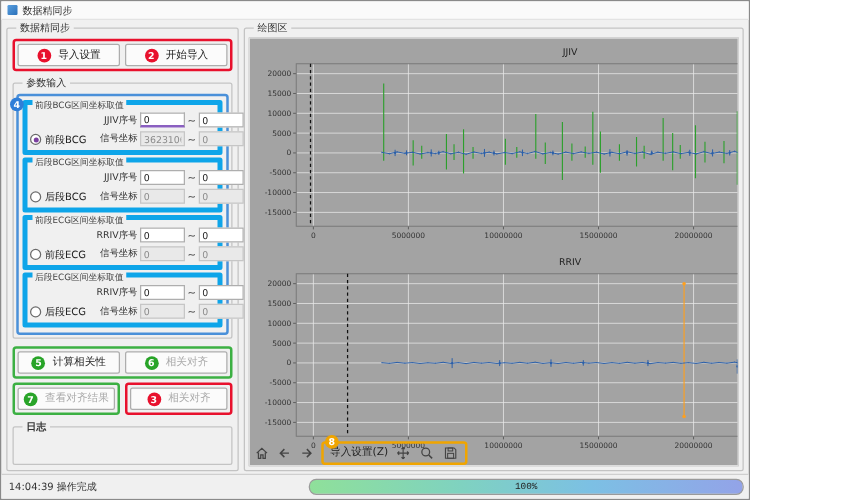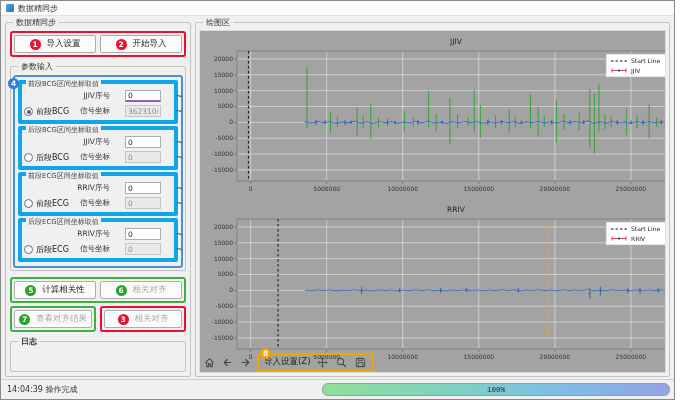--- a/index.html
+++ b/index.html
@@ -1,18 +1,18 @@
 <!DOCTYPE html>
 <html><head>
 <meta charset="utf-8">
 <style>
   * { box-sizing: border-box; margin: 0; padding: 0; }
   html,body { width: 692px; height: 400px; }
   body { font-family: "DejaVu Sans", sans-serif; font-size: 9px; color: #222; background:#fff; }
-  .window { width: 675px; height: 400px; background: #f0f0f0; border: 1px solid #8a8a8a; display: flex; flex-direction: column; overflow: hidden; }
+  .window { width: 600px; height: 400px; background: #f0f0f0; border: 1px solid #8a8a8a; display: flex; flex-direction: column; overflow: hidden; }
 
   
   .titlebar { height: 15px; background: #fafafa; border-bottom: 1px solid #e3e3e3; display: flex; align-items: center; gap: 4px; padding: 0 5px; flex: 0 0 auto; }
   .app-icon { width: 8px; height: 8px; border-radius: 1px; background: linear-gradient(135deg,#5aa0e0,#2a70b9); }
   .win-title { font-size: 8px; color: #333; }
 
   .main { flex: 1 1 auto; display: flex; gap: 4px; padding: 6px 4px 2px 4px; min-height: 0; }
 
   .groupbox { border: 1px solid #c3c3c3; border-radius: 2px; position: relative; background: #f0f0f0; }
   .gb-label { position: absolute; top: -6px; left: 7px; background: #f0f0f0; padding: 0 3px; font-size: 8px; color: #333; white-space: nowrap; }
@@ -40,21 +40,21 @@
 
   .param-group { margin-top: 9px; padding: 8px 2px 2px 2px; }
   .blue-wrap { position: relative; }
   .blue-wrap > .badge { position: absolute; left: -7px; top: 1px; z-index: 2; }
   .subgroup { border: 4px solid #0ea5e9; border-radius: 2px; position: relative; margin: 1px 1px 2px 1px; padding: 6px 2px 3px 2px; display: flex; align-items: flex-end; }
   .subgroup .sg-label { position: absolute; top: -5px; left: 4px; background: #f0f0f0; padding: 0 2px; font-size: 7px; color: #444; white-space: nowrap; }
   .radio-cell { width: 50px; display: flex; align-items: center; gap: 3px; font-size: 8px; color: #222; flex: 0 0 auto; }
   .radio { width: 9px; height: 9px; border: 1px solid #6b6b6b; border-radius: 50%; background: #fff; position: relative; flex: 0 0 auto; }
   .radio.checked::after { content:""; position: absolute; left: 1.5px; top: 1.5px; width: 4px; height: 4px; border-radius: 50%; background: #7b3fa0; }
   .rows { flex: 1; display: flex; flex-direction: column; gap: 3px; }
-  .row { display: flex; align-items: center; gap: 15px; }
+  .row { display: flex; align-items: center; gap: 2px; }
   .row .rlabel { width: 36px; text-align: right; font-size: 7.5px; color: #333; flex: 0 0 auto; }
   .inp { width: 36px; height: 12px; border: 1px solid #aeaeae; background: #fff; font-size: 7.5px; font-family: "DejaVu Sans", sans-serif; padding: 0 2px; color: #222; }
   .inp.disabled { background: #e9e9e9; color: #8b8b8b; border-color: #c6c6c6; }
   .inp.focused { border-bottom: 2px solid #8a5fc0; }
   .tilde { font-size: 8px; color: #333; }
 
   .actions { margin-top: 6px; display: flex; flex-direction: column; gap: 3px; }
   .act-row { display: flex; gap: 4px; }
   .act-row .hl-box { flex: 1; display: flex; gap: 4px; }
   .act-row .btn { flex: 1; }

